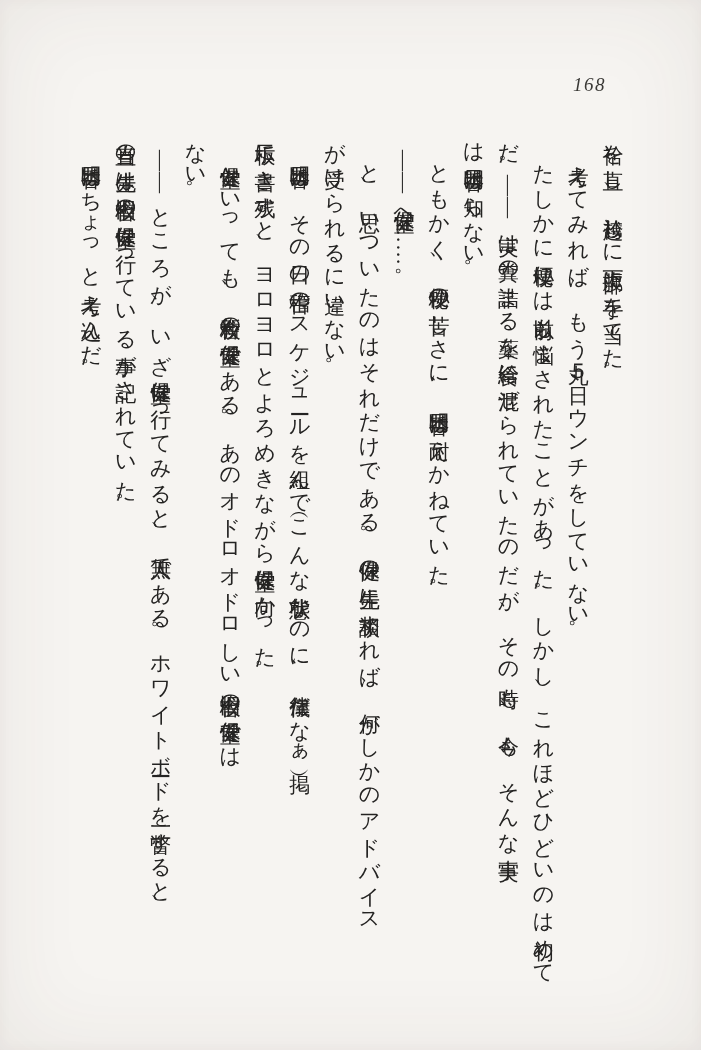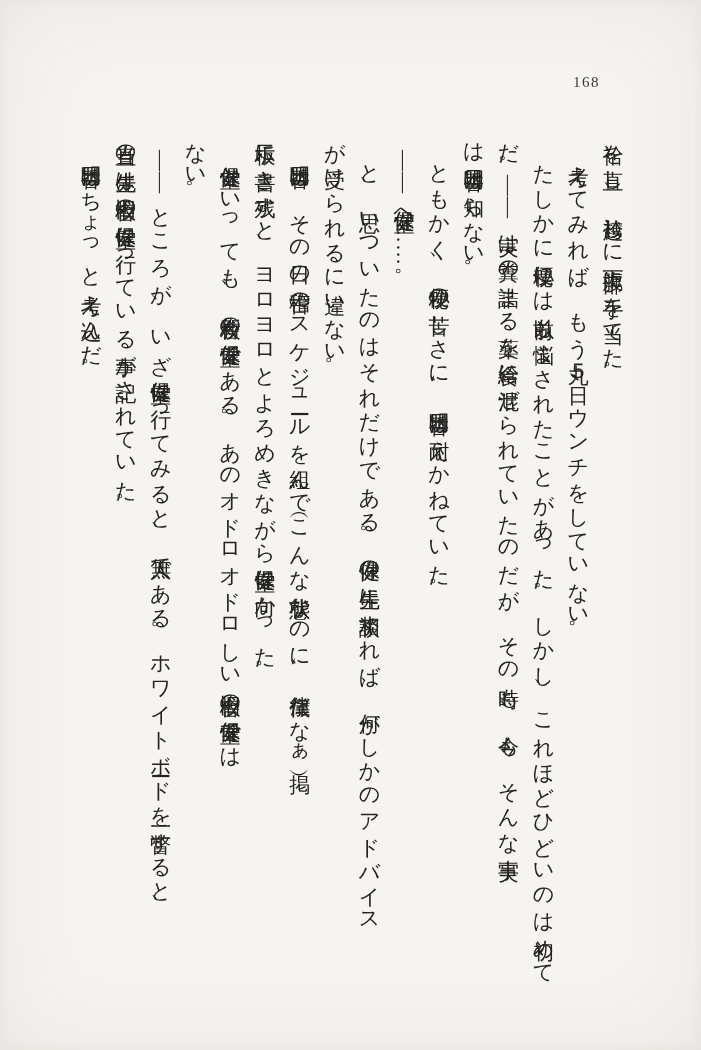--- a/index.html
+++ b/index.html
@@ -22,23 +22,24 @@
     position: absolute;
     inset: 0;
     box-shadow: inset 0 0 90px rgba(70, 60, 45, 0.07),
                 inset 0 0 14px rgba(70, 60, 45, 0.04);
     pointer-events: none;
   }
   .page-number {
     position: absolute;
     top: 74px;
     left: 573px;
-    font-size: 15px;
+    font-size: 19px;
     letter-spacing: 1.5px;
     color: #3a3936;
+    font-style: italic;
   }
   .text-block {
     position: absolute;
     top: 128px;
     left: 73px;
     width: 557px;
     height: 880px;
     writing-mode: vertical-rl;
     text-orientation: mixed;
   }

